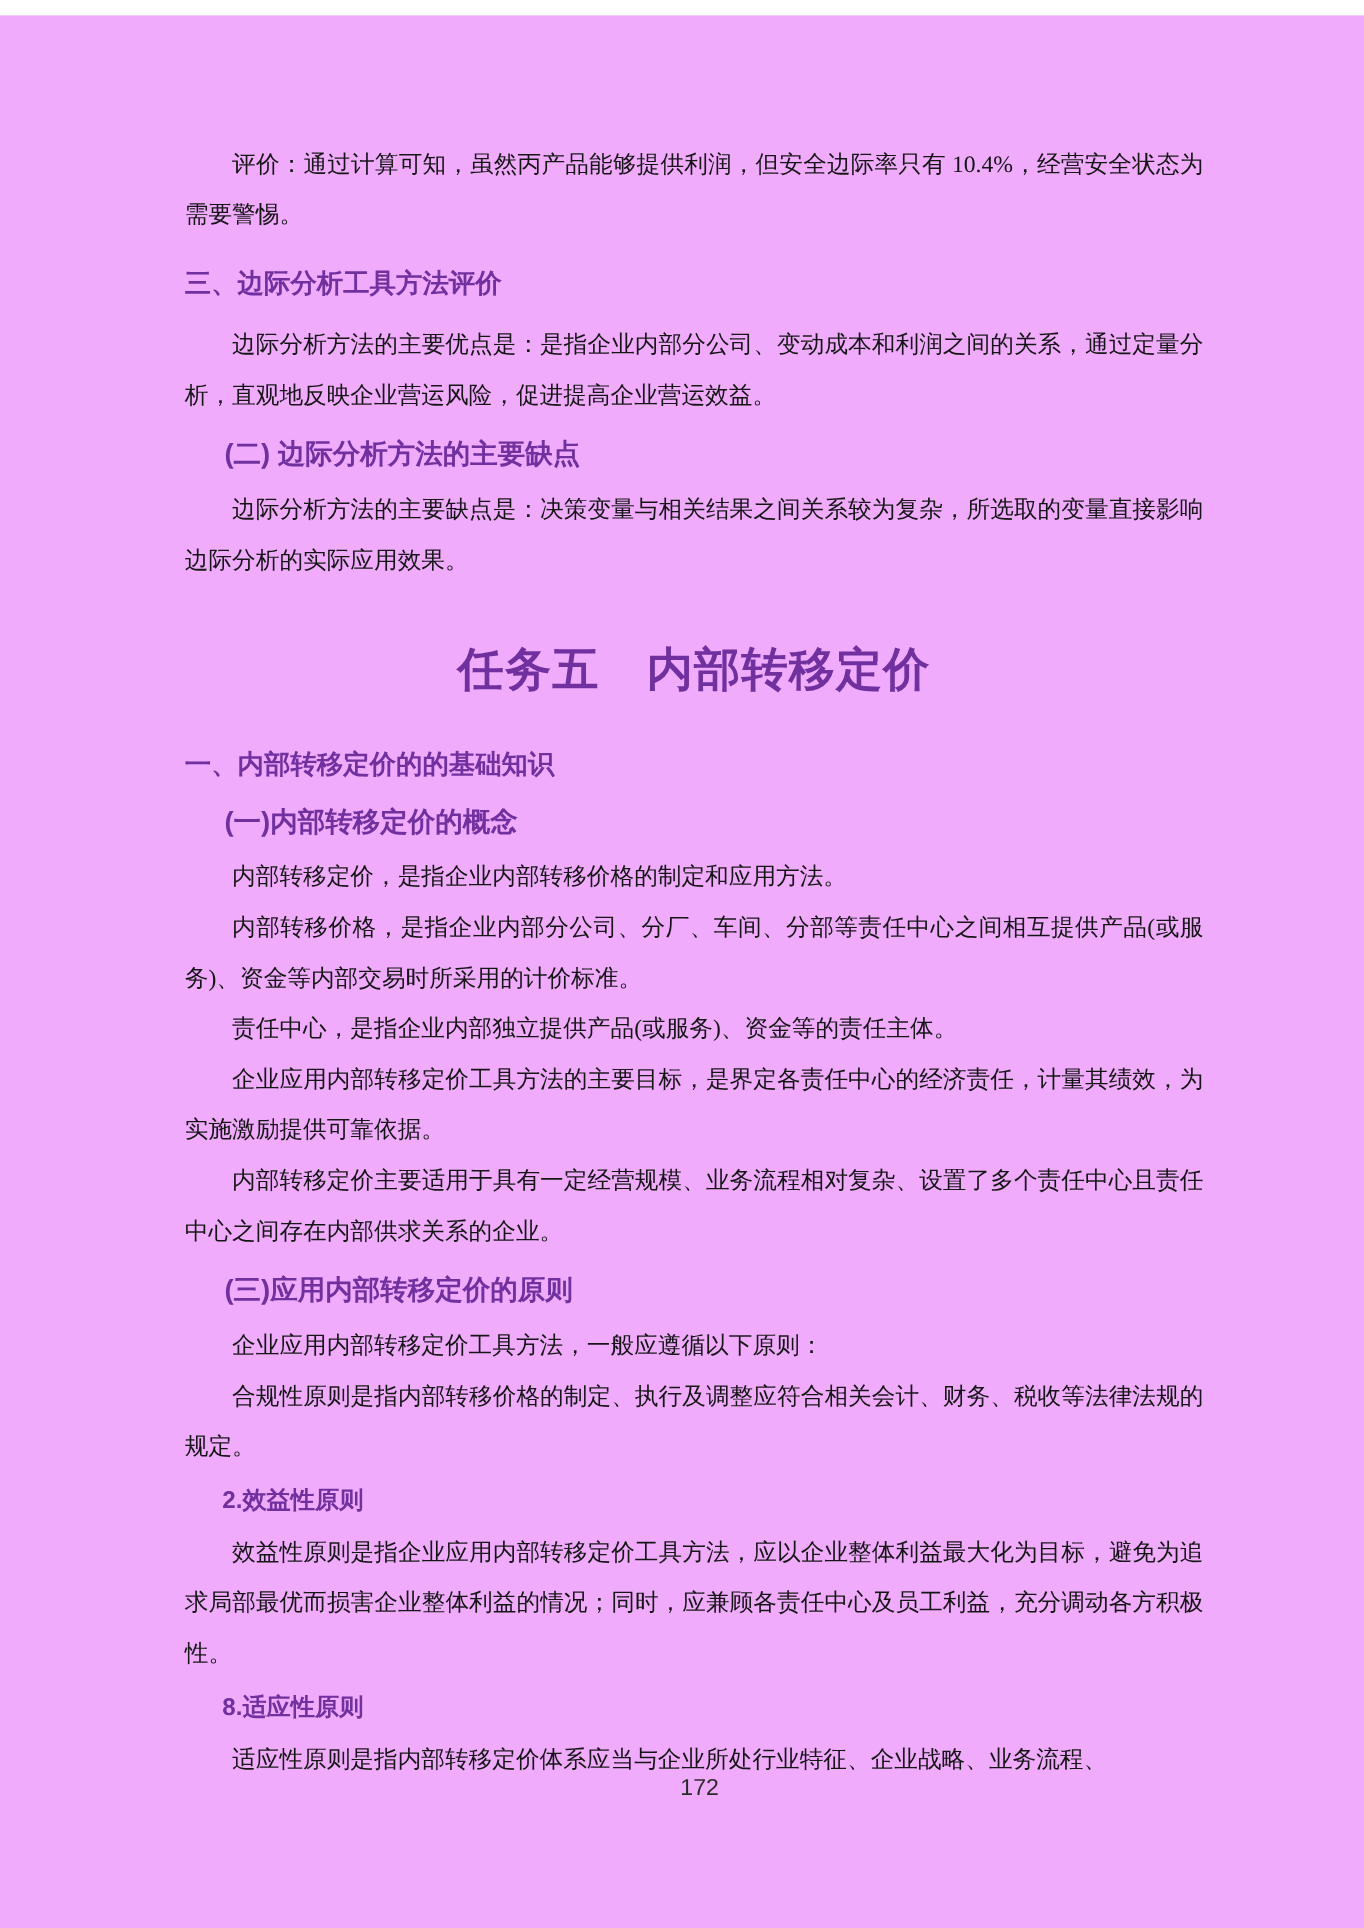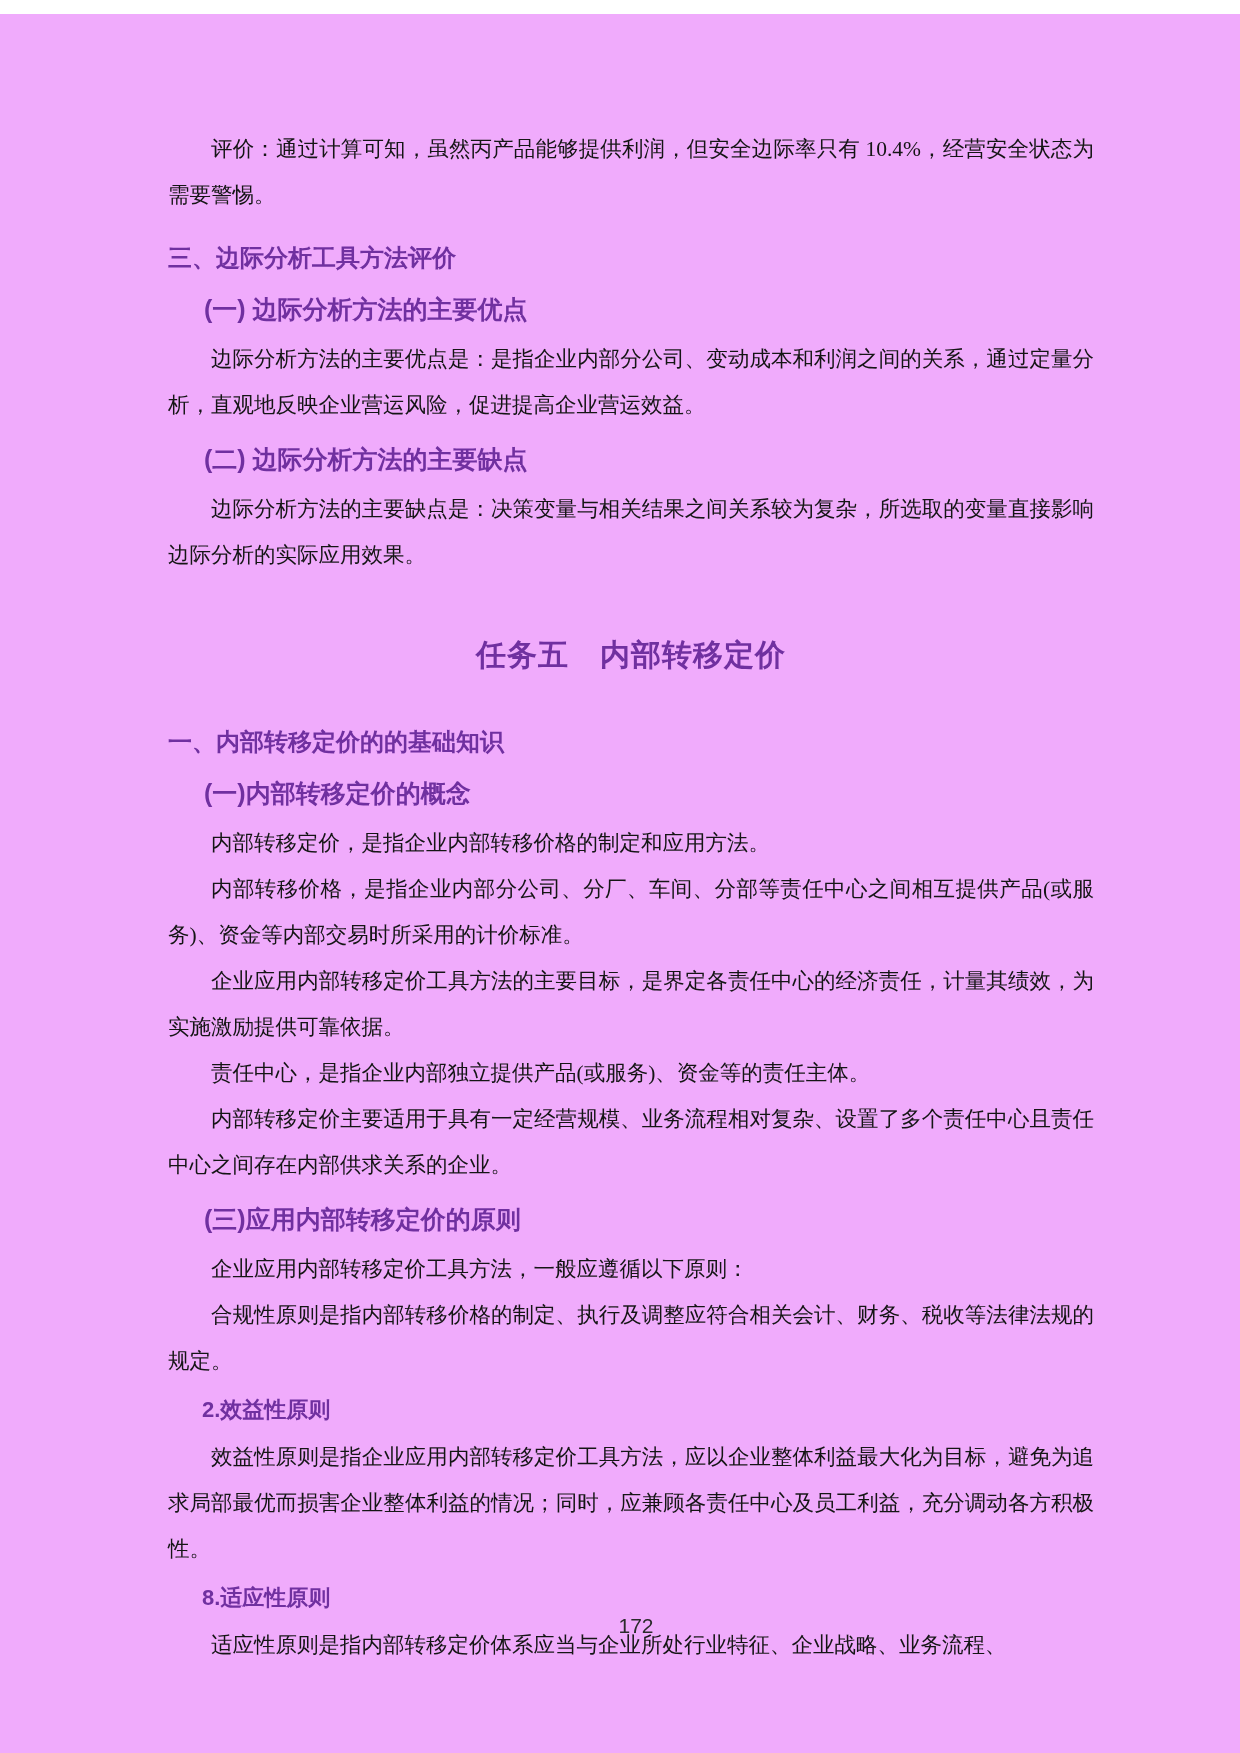--- a/index.html
+++ b/index.html
@@ -48,21 +48,21 @@
     font-weight: bold;
     color: #7030A0;
     font-size: 22px;
     line-height: 32px;
     margin: 10px 0 8px 34px;
   }
   .h-task {
     font-family: "Liberation Sans", "DejaVu Sans", sans-serif;
     font-weight: bold;
     color: #7030A0;
-    font-size: 30px;
+    font-size: 42px;
     line-height: 46px;
     text-align: center;
     margin: 54px 0 44px 0;
     letter-spacing: 1px;
   }
   .page-number {
     position: absolute;
     top: 1600px;
     left: 16px;
     width: 1240px;
@@ -74,35 +74,34 @@
 </style>
 </head>
 <body>
 
 <div class="page">
 
   <p class="body">评价：通过计算可知，虽然丙产品能够提供利润，但安全边际率只有 10.4%，经营安全状态为需要警惕。</p>
 
   <div class="h-section">三、边际分析工具方法评价</div>
 
-  <div class="h-sub">(一) 边际分析方法的主要优点</div>
   <p class="body">边际分析方法的主要优点是：是指企业内部分公司、变动成本和利润之间的关系，通过定量分析，直观地反映企业营运风险，促进提高企业营运效益。</p>
 
   <div class="h-sub">(二) 边际分析方法的主要缺点</div>
   <p class="body">边际分析方法的主要缺点是：决策变量与相关结果之间关系较为复杂，所选取的变量直接影响边际分析的实际应用效果。</p>
 
   <div class="h-task">任务五　内部转移定价</div>
 
   <div class="h-section">一、内部转移定价的的基础知识</div>
 
   <div class="h-sub">(一)内部转移定价的概念</div>
   <p class="body">内部转移定价，是指企业内部转移价格的制定和应用方法。</p>
   <p class="body">内部转移价格，是指企业内部分公司、分厂、车间、分部等责任中心之间相互提供产品(或服务)、资金等内部交易时所采用的计价标准。</p>
+  <p class="body">责任中心，是指企业内部独立提供产品(或服务)、资金等的责任主体。</p>
   <p class="body">企业应用内部转移定价工具方法的主要目标，是界定各责任中心的经济责任，计量其绩效，为实施激励提供可靠依据。</p>
-  <p class="body">责任中心，是指企业内部独立提供产品(或服务)、资金等的责任主体。</p>
 
   <p class="body">内部转移定价主要适用于具有一定经营规模、业务流程相对复杂、设置了多个责任中心且责任中心之间存在内部供求关系的企业。</p>
 
   <div class="h-sub">(三)应用内部转移定价的原则</div>
   <p class="body">企业应用内部转移定价工具方法，一般应遵循以下原则：</p>
 
   <p class="body">合规性原则是指内部转移价格的制定、执行及调整应符合相关会计、财务、税收等法律法规的规定。</p>
 
   <div class="h-num">2.效益性原则</div>
   <p class="body">效益性原则是指企业应用内部转移定价工具方法，应以企业整体利益最大化为目标，避免为追求局部最优而损害企业整体利益的情况；同时，应兼顾各责任中心及员工利益，充分调动各方积极性。</p>

